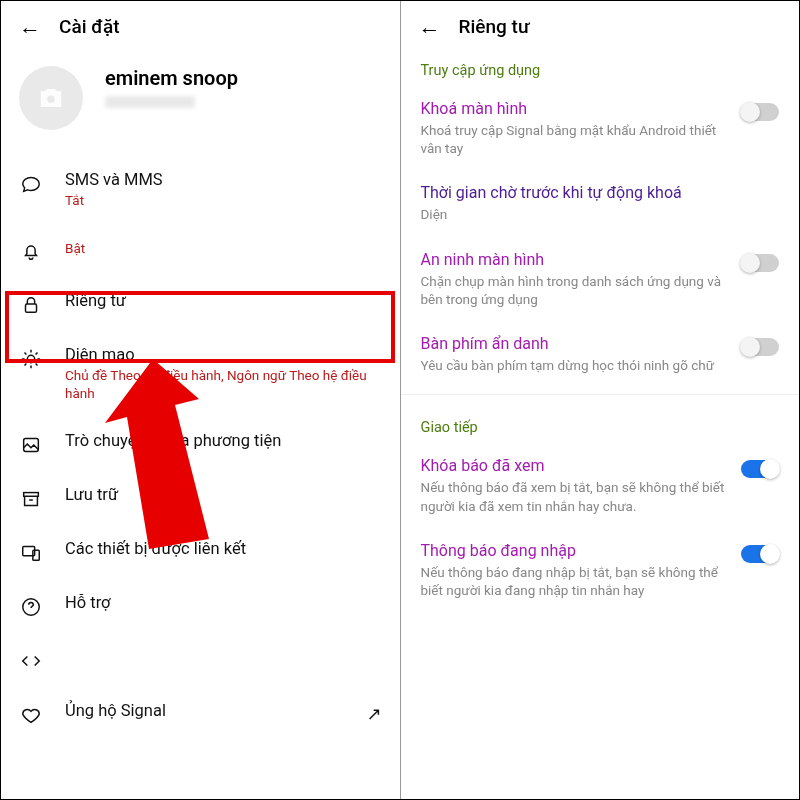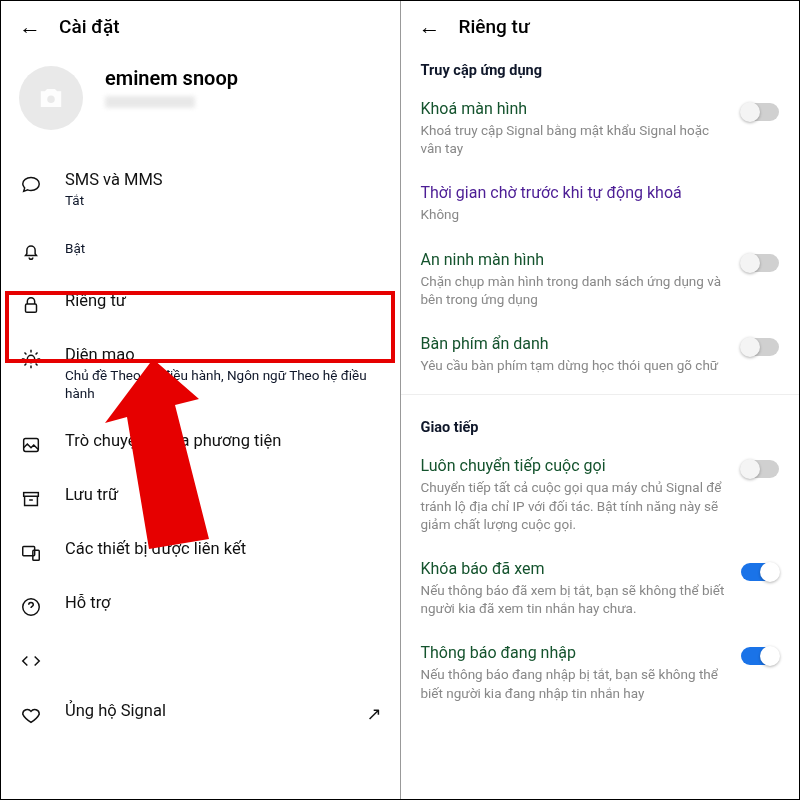--- a/index.html
+++ b/index.html
@@ -20,28 +20,28 @@
   .profile { display:flex; align-items:flex-start; gap:22px; padding:22px 18px 26px; }
   .avatar { width:64px; height:64px; border-radius:50%; background:#e9e9e9; display:flex; align-items:center; justify-content:center; }
   .avatar svg { width:28px; height:28px; fill:#fff; }
   .pname { font-size:20px; font-weight:600; }
   .pstatus { width:90px; height:12px; background:#ddd; margin-top:6px; filter:blur(2px); border-radius:2px; opacity:.65; }
   .item { display:flex; align-items:flex-start; gap:22px; padding:14px 18px; cursor:pointer; position:relative; }
   .item .icon { width:24px; height:24px; flex:none; display:flex; align-items:center; justify-content:center; margin-top:2px; }
   .item .icon svg { width:22px; height:22px; fill:none; stroke:#111; stroke-width:1.6; }
   .item .txt { flex:1; }
   .lbl { font-size:16.5px; color:#111; }
-  .sub { font-size:13.5px; color:#0f172a; margin-top:2px; line-height:1.35; }
+  .sub { font-size:13.5px; color:#b91c1c; margin-top:2px; line-height:1.35; }
   .ext { font-size:18px; color:#111; align-self:center; }
   .highlight-box { position:absolute; border:4px solid #e60000; pointer-events:none; }
   .arrow { position:absolute; pointer-events:none; }
-  .section-hdr { color:#0f172a; font-size:14.5px; font-weight:700; padding:18px 20px 8px; }
+  .section-hdr { color:#4d7c0f; font-size:14.5px; font-weight:400; padding:18px 20px 8px; }
   .prow { padding:12px 20px 14px; display:flex; align-items:flex-start; gap:14px; }
   .prow .ptxt { flex:1; }
-  .ptitle { font-size:16px; color:#14532d; }
+  .ptitle { font-size:16px; color:#a21caf; }
   .ptitle.disabled { color:#4c1d95; }
   .pdesc { font-size:13.5px; color:#888; margin-top:3px; line-height:1.35; }
   .toggle { width:38px; height:18px; border-radius:10px; position:relative; flex:none; margin-top:4px; cursor:pointer; }
   .toggle::after { content:""; position:absolute; width:20px; height:20px; border-radius:50%; top:-1px; background:#fff; box-shadow:0 1px 3px rgba(0,0,0,.3); }
   .toggle.off { background:#d0d0d0; }
   .toggle.off::after { left:-1px; background:#f4f4f4; }
   .toggle.on { background:#1a73e8; }
   .toggle.on::after { right:-1px; background:#fff; }
   .divider { height:1px; background:#eee; margin:6px 0; }
 </style>
@@ -193,59 +193,52 @@
   <div class="titlebar">
     <span class="back">←</span>
     <span class="title">Riêng tư</span>
   </div>
 
   <div class="section-hdr">Truy cập ứng dụng</div>
 
   <div class="prow">
     <div class="ptxt">
         <div class="ptitle">Khoá màn hình</div>
-        <div class="pdesc">Khoá truy cập Signal bằng mật khẩu Signal hoặc vân tay</div>
+        <div class="pdesc">Khoá truy cập Signal bằng mật khẩu Android thiết vân tay</div>
       </div>
     <div class="toggle off"></div>
   </div>
 
   <div class="prow">
     <div class="ptxt">
         <div class="ptitle disabled">Thời gian chờ trước khi tự động khoá</div>
-        <div class="pdesc">Không</div>
+        <div class="pdesc">Diện</div>
       </div>
   </div>
 
   <div class="prow">
     <div class="ptxt">
         <div class="ptitle">An ninh màn hình</div>
         <div class="pdesc">Chặn chụp màn hình trong danh sách ứng dụng và bên trong ứng dụng</div>
       </div>
     <div class="toggle off"></div>
   </div>
 
   <div class="prow">
     <div class="ptxt">
         <div class="ptitle">Bàn phím ẩn danh</div>
-        <div class="pdesc">Yêu cầu bàn phím tạm dừng học thói quen gõ chữ</div>
+        <div class="pdesc">Yêu cầu bàn phím tạm dừng học thói ninh gõ chữ</div>
       </div>
     <div class="toggle off"></div>
   </div>
 
   <div class="divider"></div>
 
   <div class="section-hdr">Giao tiếp</div>
 
-  <div class="prow">
-    <div class="ptxt">
-        <div class="ptitle">Luôn chuyển tiếp cuộc gọi</div>
-        <div class="pdesc">Chuyển tiếp tất cả cuộc gọi qua máy chủ Signal để tránh lộ địa chỉ IP với đối tác. Bật tính năng này sẽ giảm chất lượng cuộc gọi.</div>
-      </div>
-    <div class="toggle off"></div>
-  </div>
 
   <div class="prow">
     <div class="ptxt">
         <div class="ptitle">Khóa báo đã xem</div>
         <div class="pdesc">Nếu thông báo đã xem bị tắt, bạn sẽ không thể biết người kia đã xem tin nhắn hay chưa.</div>
       </div>
     <div class="toggle on"></div>
   </div>
 
   <div class="prow">

